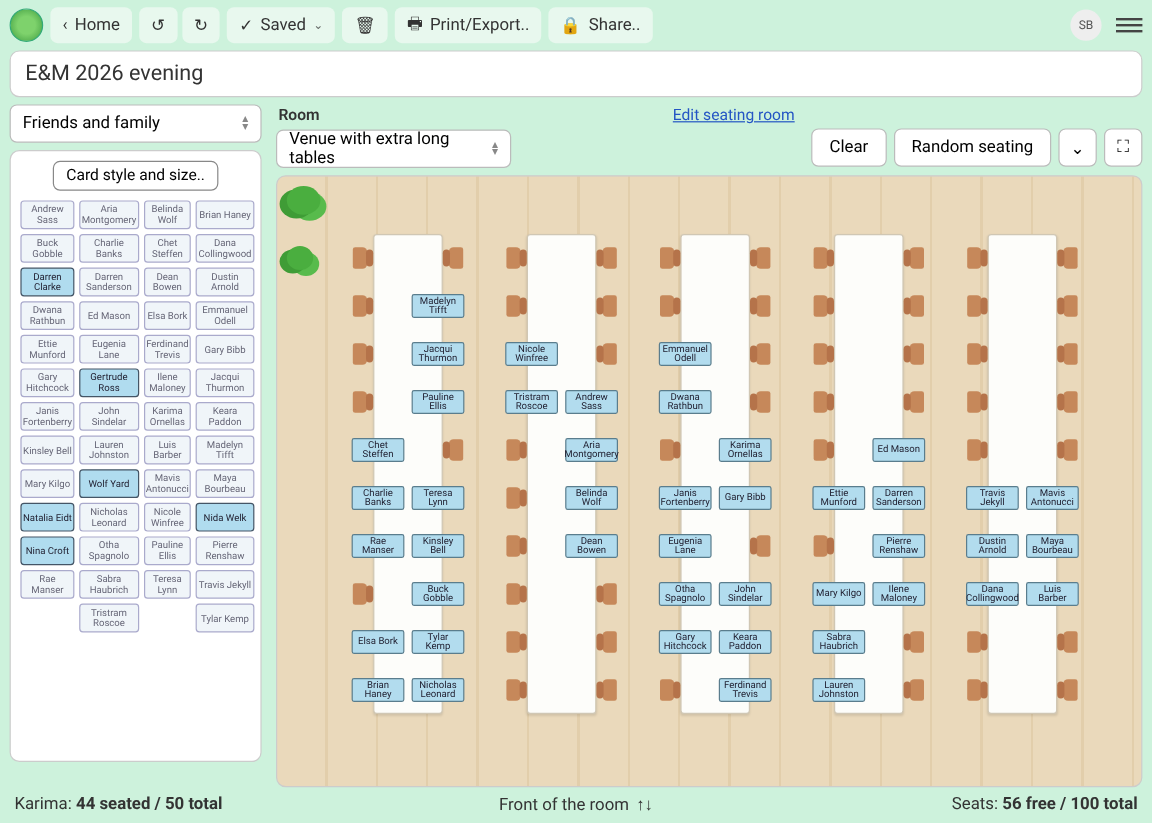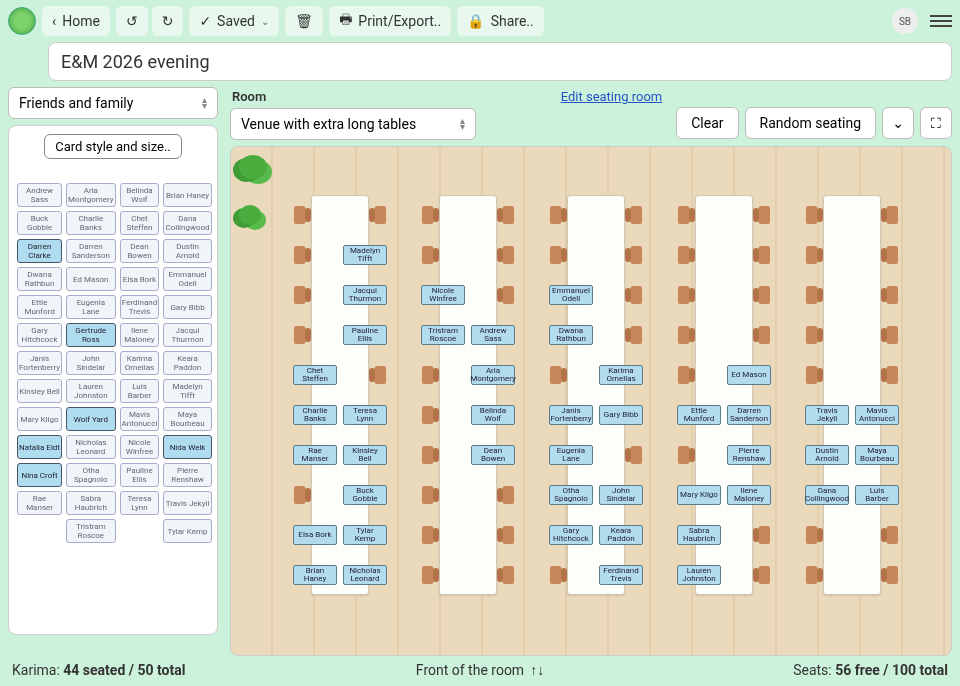--- a/index.html
+++ b/index.html
@@ -5,37 +5,37 @@
 * { box-sizing: border-box; margin: 0; padding: 0; font-family: -apple-system, BlinkMacSystemFont, "Segoe UI", Roboto, sans-serif; }
 body { background: #cdf2dc; width: 960px; height: 686px; overflow: hidden; position: relative; }
 .toolbar { display: flex; align-items: center; padding: 6px 8px; gap: 6px; }
 .logo { width: 28px; height: 28px; background: radial-gradient(circle,#7ed26c 40%,#3e9b3e 100%); border-radius: 50%; border:1px solid #3a7; }
 .btn-group { display: flex; gap: 4px; }
 .btn { background: #e8f8ee; border: none; border-radius: 6px; padding: 5px 10px; font-size: 14px; color: #333; display: inline-flex; align-items: center; gap: 6px; cursor: pointer; height: 30px; }
 .btn .chev { font-size: 10px; opacity: .7; }
 .avatar { background: #eee; border-radius: 50%; width: 26px; height: 26px; font-size: 10px; display: flex; align-items: center; justify-content: center; color: #555; margin-left: auto; }
 .hamburger { width: 22px; cursor:pointer; display:flex; flex-direction:column; gap:3px; margin-left:6px;}
 .hamburger span { height:2px; background:#444; display:block; }
-.title-wrap { padding: 0 8px 6px; margin-left: 40px; }
+.title-wrap { padding: 0 8px 6px; }
 .title { background: #fff; border: 1px solid #ccc; border-radius: 8px; padding: 8px 12px; font-size: 18px; color: #333; }
 .columns { display: flex; gap: 12px; padding: 0 8px; }
 .col-left { width: 210px; }
 .col-right { flex: 1; }
 .section-head { display: flex; align-items: baseline; justify-content: space-between; font-size: 13px; padding: 2px 2px 4px; }
 .section-head .label { font-weight: 600; color: #333; }
 .section-head .link { color: #2455c4; text-decoration: underline; font-size: 13px; cursor:pointer; }
 .select { background: #fff; border: 1px solid #bbb; border-radius: 6px; padding: 6px 10px; font-size: 14px; display:flex; justify-content:space-between; align-items:center; height:32px;}
 .select .ud { font-size:10px; color:#888; display:flex; flex-direction:column; line-height:6px;}
 .right-head { display:flex; align-items:flex-start; gap:12px;}
 .right-head .room-block { flex:1; }
 .right-controls { display:flex; gap:6px; margin-top:20px;}
 .btn-outline { background:#fff; border:1px solid #bbb; border-radius:6px; padding:6px 14px; font-size:14px; cursor:pointer; height:32px; display:flex; align-items:center;}
 .btn-square { width:32px; justify-content:center; padding:0;}
 .roster-panel { background:#fff; border:1px solid #ccc; border-radius:8px; margin-top:6px; height:510px; padding:8px; position:relative;}
-.card-style-btn { background:#fff; border:1px solid #888; border-radius:6px; padding:4px 10px; font-size:13px; display:block; margin:0 auto 24px; cursor:pointer;}
+.card-style-btn { background:#fff; border:1px solid #888; border-radius:6px; padding:4px 10px; font-size:13px; display:block; margin:0 auto 8px; cursor:pointer;}
 .roster-grid { display:grid; grid-template-columns: repeat(4, 1fr); gap:4px;}
 .roster-cell { border:1px solid #aac; border-radius:3px; font-size:8px; line-height:9px; text-align:center; padding:3px 1px; background:#f0f5f9; color:#667; height:24px; display:flex; align-items:center; justify-content:center; cursor:pointer;}
 .roster-cell.active { background:#b0dcef; color:#223; border-color:#456;}
 .roster-cell.empty { visibility:hidden;}
 .room-panel { background:#e9d9bd; border:1px solid #ccc; border-radius:8px; margin-top:6px; height:510px; position:relative; overflow:hidden; background-image: repeating-linear-gradient(90deg,#ead9bb 0 40px,#e2ceab 40px 42px);}
 .bush { position:absolute; border-radius:50%; background:#4aae3f; box-shadow: -6px 3px 0 0 #3f9c36, 5px 5px 0 0 #58bb4c; }
 .bush.b1 { top:8px; left:8px; width:28px; height:24px;}
 .bush.b2 { top:58px; left:8px; width:22px; height:20px;}
 .table { position:absolute; background:#fdfdfa; border:1px solid #d0c7b4; border-radius:3px; box-shadow: 0 1px 2px rgba(0,0,0,.1);}
 .seat { position:absolute; width:18px; height:12px; background:#c6885a; border-radius:4px 4px 2px 2px; }
@@ -160,21 +160,21 @@
     </div>
   </div>
 
   <div class="col-right">
     <div class="right-head">
       <div class="room-block">
         <div class="section-head">
           <span class="label">Room</span>
           <span class="link">Edit seating room</span>
         </div>
-        <div class="select" style="width:246px">
+        <div class="select" style="width:196px">
           <span>Venue with extra long tables</span>
           <span class="ud">
               <span>▴</span>
               <span>▾</span>
             </span>
         </div>
       </div>
       <div class="right-controls">
         <button class="btn-outline">Clear</button>
         <button class="btn-outline">Random seating</button>

